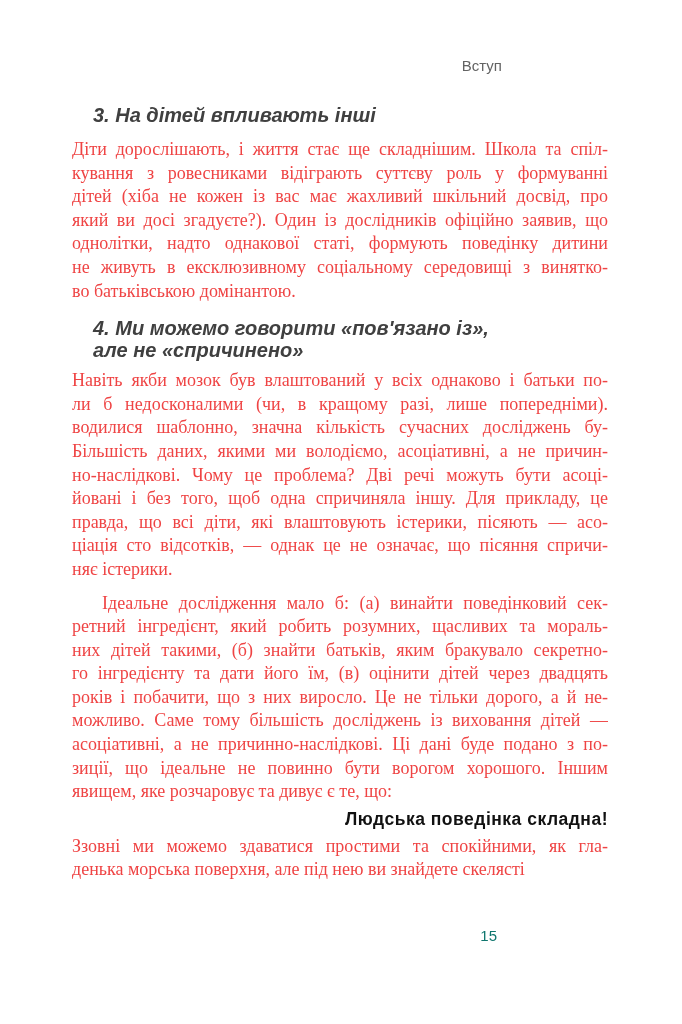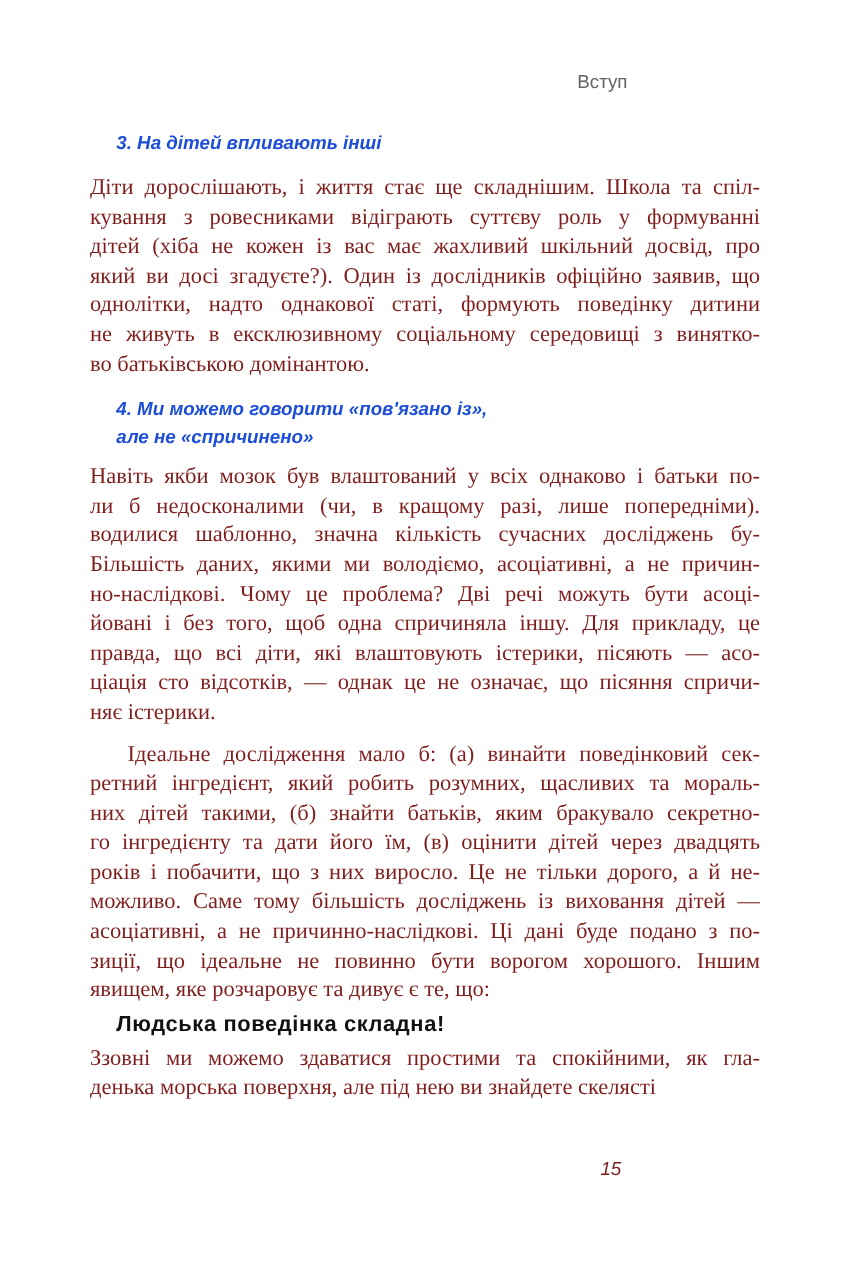--- a/index.html
+++ b/index.html
@@ -20,46 +20,46 @@
     font-family: "Liberation Sans", sans-serif;
     font-size: 15px; color: #636363;
   }
   .text-col {
     position: absolute; left: 72px; top: 104px; width: 536px;
   }
   .num-heading {
     margin: 0; padding-left: 21px;
     font-family: "Liberation Sans", sans-serif;
     font-style: italic; font-weight: bold;
-    font-size: 15px; line-height: 22px;
-    color: #1d4ed8;
+    font-size: 20px; line-height: 22px;
+    color: #404040;
   }
   .num-heading .hl { line-height: 22px; }
-  .para { margin: 0; font-size: 18px; line-height: 23.6px; color: #7f1d1d; }
+  .para { margin: 0; font-size: 18px; line-height: 23.6px; color: #ef4444; }
   .bl {
     height: 23.6px; overflow: hidden;
     text-align: justify; text-align-last: justify;
   }
   .bl.last { text-align-last: left; }
   .bl.indent { text-indent: 30px; margin-top: 10px; }
   .p1 { margin-top: 12px; }
   .h4 { margin-top: 14px; }
   .p2 { margin-top: 8px; }
   .p3 { margin-top: 3px; }
   .sub-heading {
     margin: 4px 0 0 0; padding-left: 21px;
     font-family: "Liberation Sans", sans-serif;
     font-weight: bold; font-size: 17.5px; line-height: 23px;
-    letter-spacing: 0.5px; color: #111111;
+    letter-spacing: 0.5px; color: #111111; text-align: right;
   }
   .p4 { margin-top: 4px; }
   .folio {
     position: absolute; top: 927px; right: 125px;
     font-family: "Liberation Sans", sans-serif;
-    font-size: 15px; color: #7f1d1d; font-style: italic;
+    font-size: 15px; color: #0f766e;
   }
 </style>
 </head>
 <body>
 
 <div class="page">
 
   <div class="running-head">Вступ</div>
 
   <main class="text-col">

